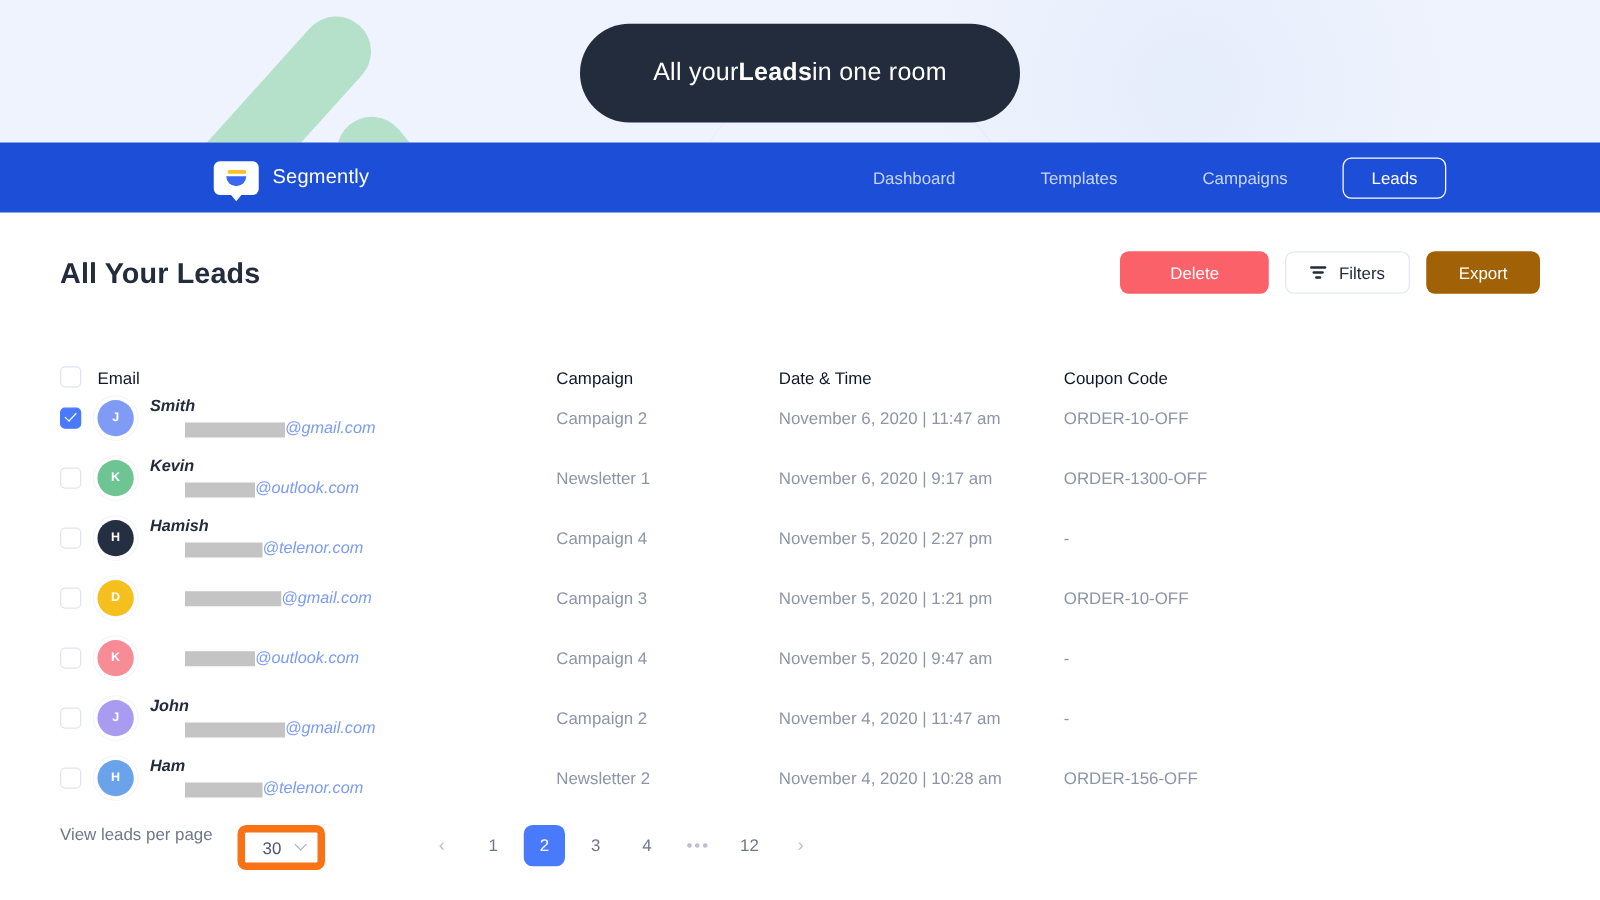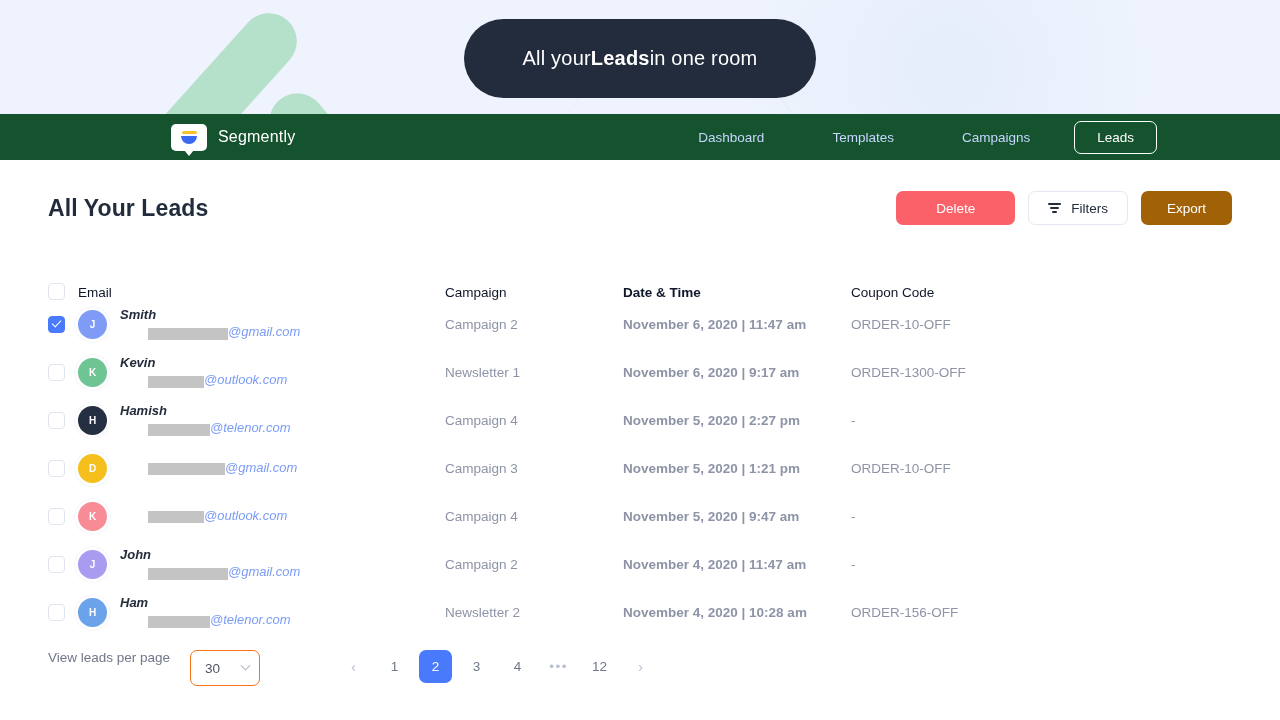--- a/index.html
+++ b/index.html
@@ -59,22 +59,22 @@
     justify-content: center;
     color: #ffffff;
     font-size: 20px;
     letter-spacing: .2px;
     z-index: 3;
   }
   .hero-pill b { font-weight: 700; }
 
   
   .navbar {
-    height: 46px;
-    background: #14532d;
+    height: 56px;
+    background: #1d4ed8;
     display: flex;
     align-items: center;
     position: relative;
   }
   .brand {
     display: flex;
     align-items: center;
     gap: 11px;
     margin-left: 171px;
   }
@@ -175,21 +175,21 @@
   .thead {
     display: flex;
     align-items: flex-end;
     height: 44px;
     color: #0f172a;
     font-size: 13.5px;
   }
   .col-check { width: 30px; flex: none; }
   .col-email { width: 367px; flex: none; }
   .col-campaign { width: 178px; flex: none; }
-  .col-date { width: 228px; flex: none; font-weight: bold; }
+  .col-date { width: 228px; flex: none; }
   .col-coupon { flex: 1; }
 
   .cbox {
     width: 17px; height: 17px;
     border: 1.5px solid #dfe4ef;
     border-radius: 4px;
     background: #fff;
     cursor: pointer;
     position: relative;
   }
@@ -241,21 +241,21 @@
   .footer {
     display: flex;
     align-items: flex-start;
     height: 64px;
     margin-top: 14px;
     gap: 20px;
   }
   .per-page-label { font-size: 13.5px; color: #6f7789; }
   .select {
     width: 70px; height: 36px;
-    border: 1px solid #f97316;
+    border: 6px solid #f97316;
     border-radius: 7px;
     background: #fff;
     display: flex;
     align-items: center;
     justify-content: space-between;
     padding: 0 10px 0 14px;
     font-size: 13.5px;
     color: #4d5567;
     cursor: pointer;
   }

